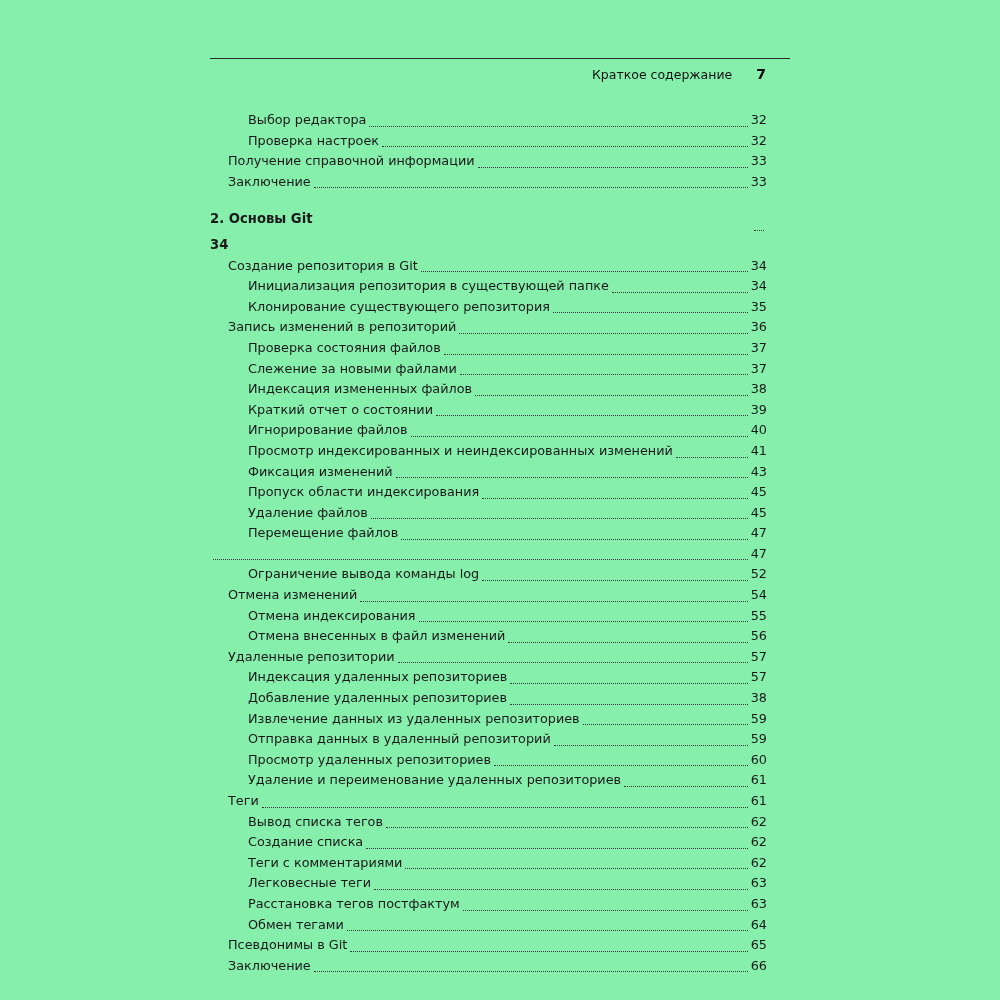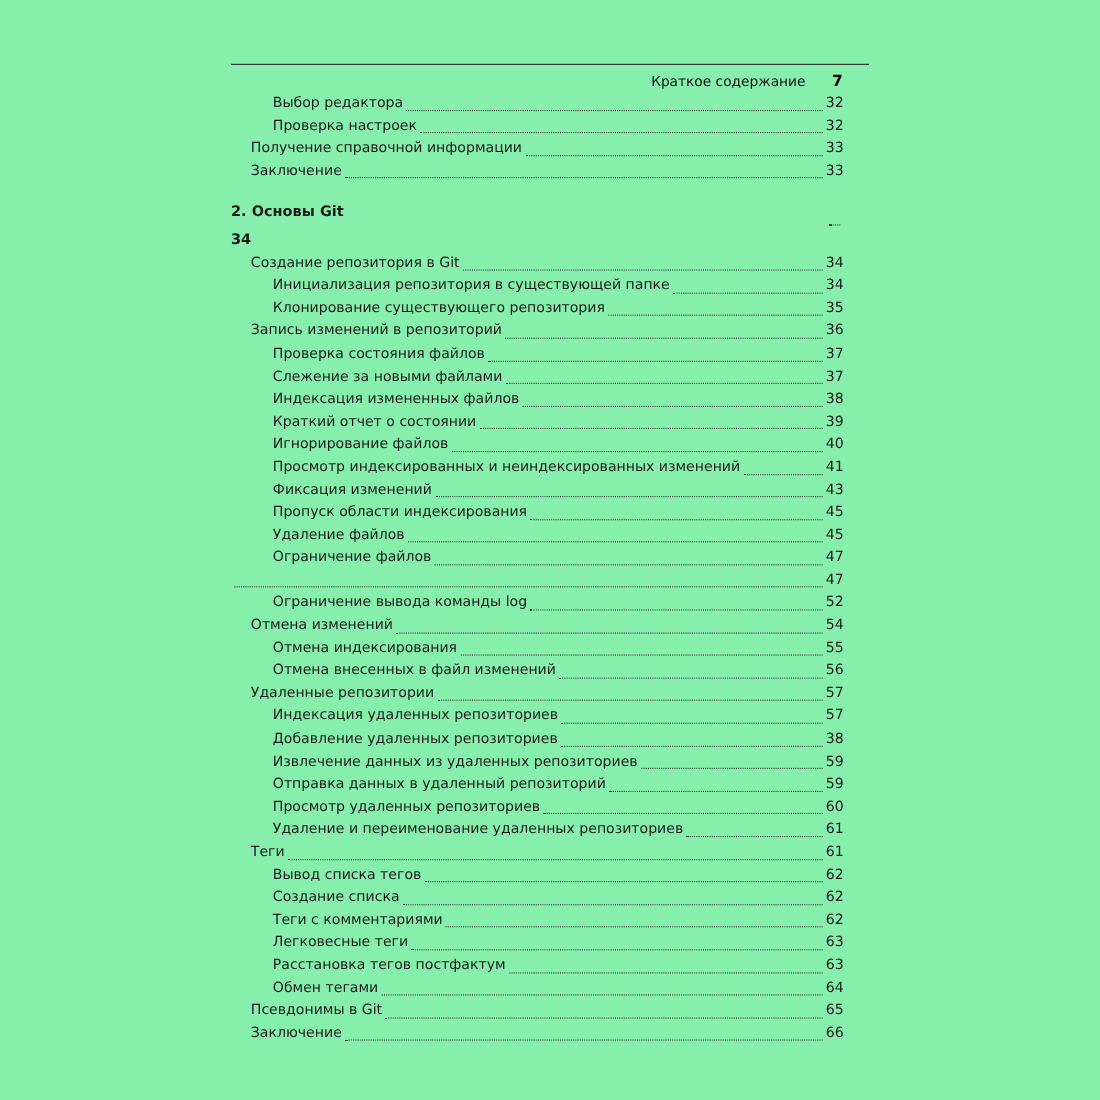--- a/index.html
+++ b/index.html
@@ -40,21 +40,21 @@
     color: #111111;
   }
   .folio {
     font-weight: bold;
     font-size: 14px;
     color: #000000;
   }
   .toc {
     position: absolute;
     left: 210px;
-    top: 84px;
+    top: 110px;
     width: 557px;
   }
   .toc-row {
     display: flex;
     align-items: baseline;
     line-height: 20.6px;
     font-size: 12.8px;
     white-space: nowrap;
   }
   .toc-row.level-1 .toc-label { padding-left: 18px; }
@@ -179,21 +179,21 @@
         <span class="toc-label">Пропуск области индексирования</span>
         <span class="toc-leader"></span>
         <span class="toc-page">45</span>
       </div>
       <div class="toc-row level-2">
         <span class="toc-label">Удаление файлов</span>
         <span class="toc-leader"></span>
         <span class="toc-page">45</span>
       </div>
       <div class="toc-row level-2">
-        <span class="toc-label">Ограничение файлов</span>
+        <span class="toc-label">Перемещение файлов</span>
         <span class="toc-leader"></span>
         <span class="toc-page">47</span>
       </div>
       <div class="toc-row level-1">
         <span class="toc-leader"></span>
         <span class="toc-page">47</span>
       </div>
       <div class="toc-row level-2">
         <span class="toc-label">Ограничение вывода команды log</span>
         <span class="toc-leader"></span>

